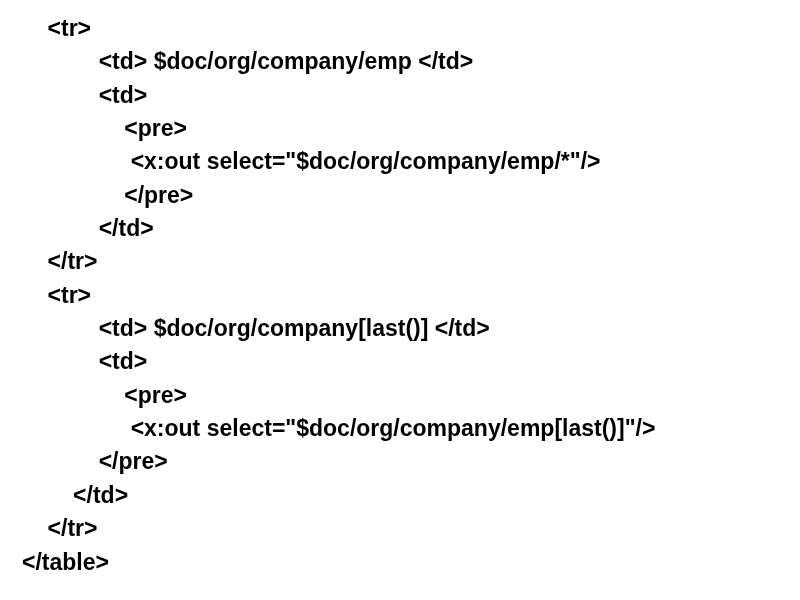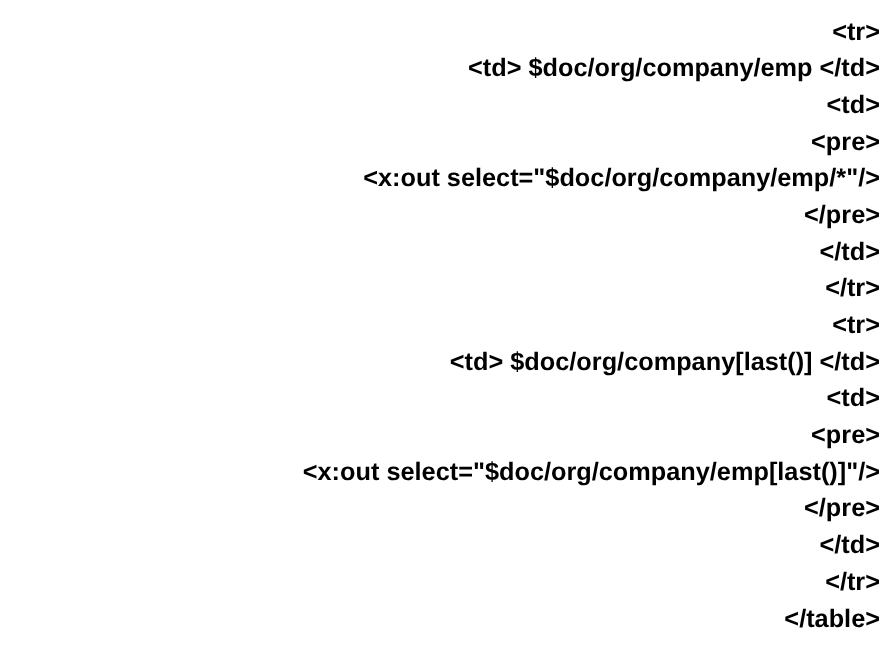--- a/index.html
+++ b/index.html
@@ -8,22 +8,21 @@
     width: 800px;
     height: 600px;
     background: #ffffff;
     font-family: Arial, Helvetica, sans-serif;
     font-size: 23px;
     font-weight: bold;
     color: #000000;
   }
   .code-block {
     padding-top: 12px;
-    padding-left: 32px;
+    padding-left: 22px;
     line-height: 1.45;
     white-space: pre;
-    text-align: right;
   }
 </style>
 </head>
 <body>
 
 <div class="code-block"><div>    &lt;tr&gt;</div><div>            &lt;td&gt; $doc/org/company/emp &lt;/td&gt;</div><div>            &lt;td&gt;</div><div>                &lt;pre&gt;</div><div>                 &lt;x:out select="$doc/org/company/emp/*"/&gt;</div><div>                &lt;/pre&gt;</div><div>            &lt;/td&gt;</div><div>    &lt;/tr&gt;</div><div>    &lt;tr&gt;</div><div>            &lt;td&gt; $doc/org/company[last()] &lt;/td&gt;</div><div>            &lt;td&gt;</div><div>                &lt;pre&gt;</div><div>                 &lt;x:out select="$doc/org/company/emp[last()]"/&gt;</div><div>            &lt;/pre&gt;</div><div>        &lt;/td&gt;</div><div>    &lt;/tr&gt;</div><div>&lt;/table&gt;</div></div>
 
 </body></html>

